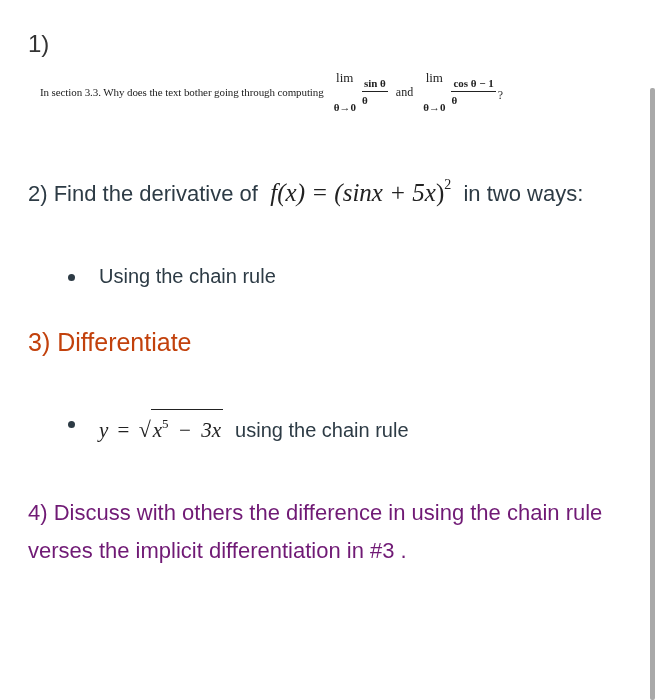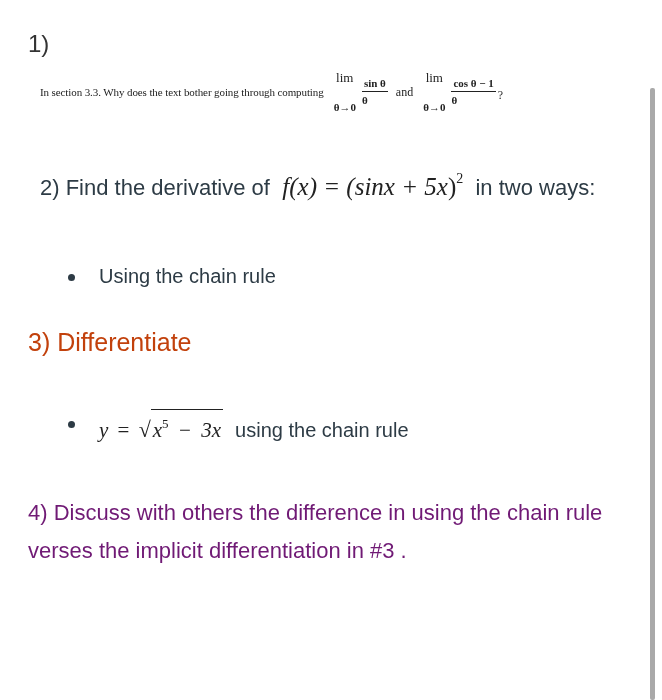--- a/index.html
+++ b/index.html
@@ -13,21 +13,21 @@
     .serif { font-family: "Liberation Serif", "DejaVu Serif", serif; color: #222; }
     .lim { display: inline-flex; flex-direction: column; align-items: center; margin-left: 10px; margin-right: 4px; line-height: 1; }
     .lim .l-top { font-size: 13px; }
     .lim .l-sub { font-size: 11px; font-weight: bold; margin-top: 18px; }
     .frac { display: inline-flex; flex-direction: column; align-items: flex-start; line-height: 1; margin: 0 2px; }
     .frac .num { font-size: 11px; font-weight: bold; padding: 0 2px 2px; border-bottom: 1px solid #222; }
     .frac .den { font-size: 11px; font-weight: bold; padding-top: 3px; }
     .and { font-size: 12px; margin: 0 6px 0 6px; }
     .qmark { font-size: 12px; margin-top: 6px; }
 
-    .q2 { position: absolute; left: 40px; top: 160px; width: 600px; font-size: 22px; line-height: 38px; color: #2d3b45; }
+    .q2 { position: absolute; left: 28px; top: 160px; width: 600px; font-size: 22px; line-height: 50px; color: #2d3b45; }
     .math { font-family: "Liberation Serif", "DejaVu Serif", serif; font-style: italic; font-size: 25px; color: #222; }
     .math .up { font-style: normal; }
     .math sup { font-size: 14px; font-style: normal; vertical-align: 12px; }
 
     .bullets { position: absolute; left: 66px; width: 400px; list-style: none; }
     .bullets li { position: relative; padding-left: 33px; font-size: 20px; line-height: 27px; color: #2d3b45; }
     .bullets li::before { content: ""; position: absolute; left: 2px; top: 11px; width: 7px; height: 7px; border-radius: 50%; background: #2d3b45; }
     .b1 { top: 263px; }
 
     .q3 { position: absolute; left: 28px; top: 328px; font-size: 25px; color: #c2410c; }

